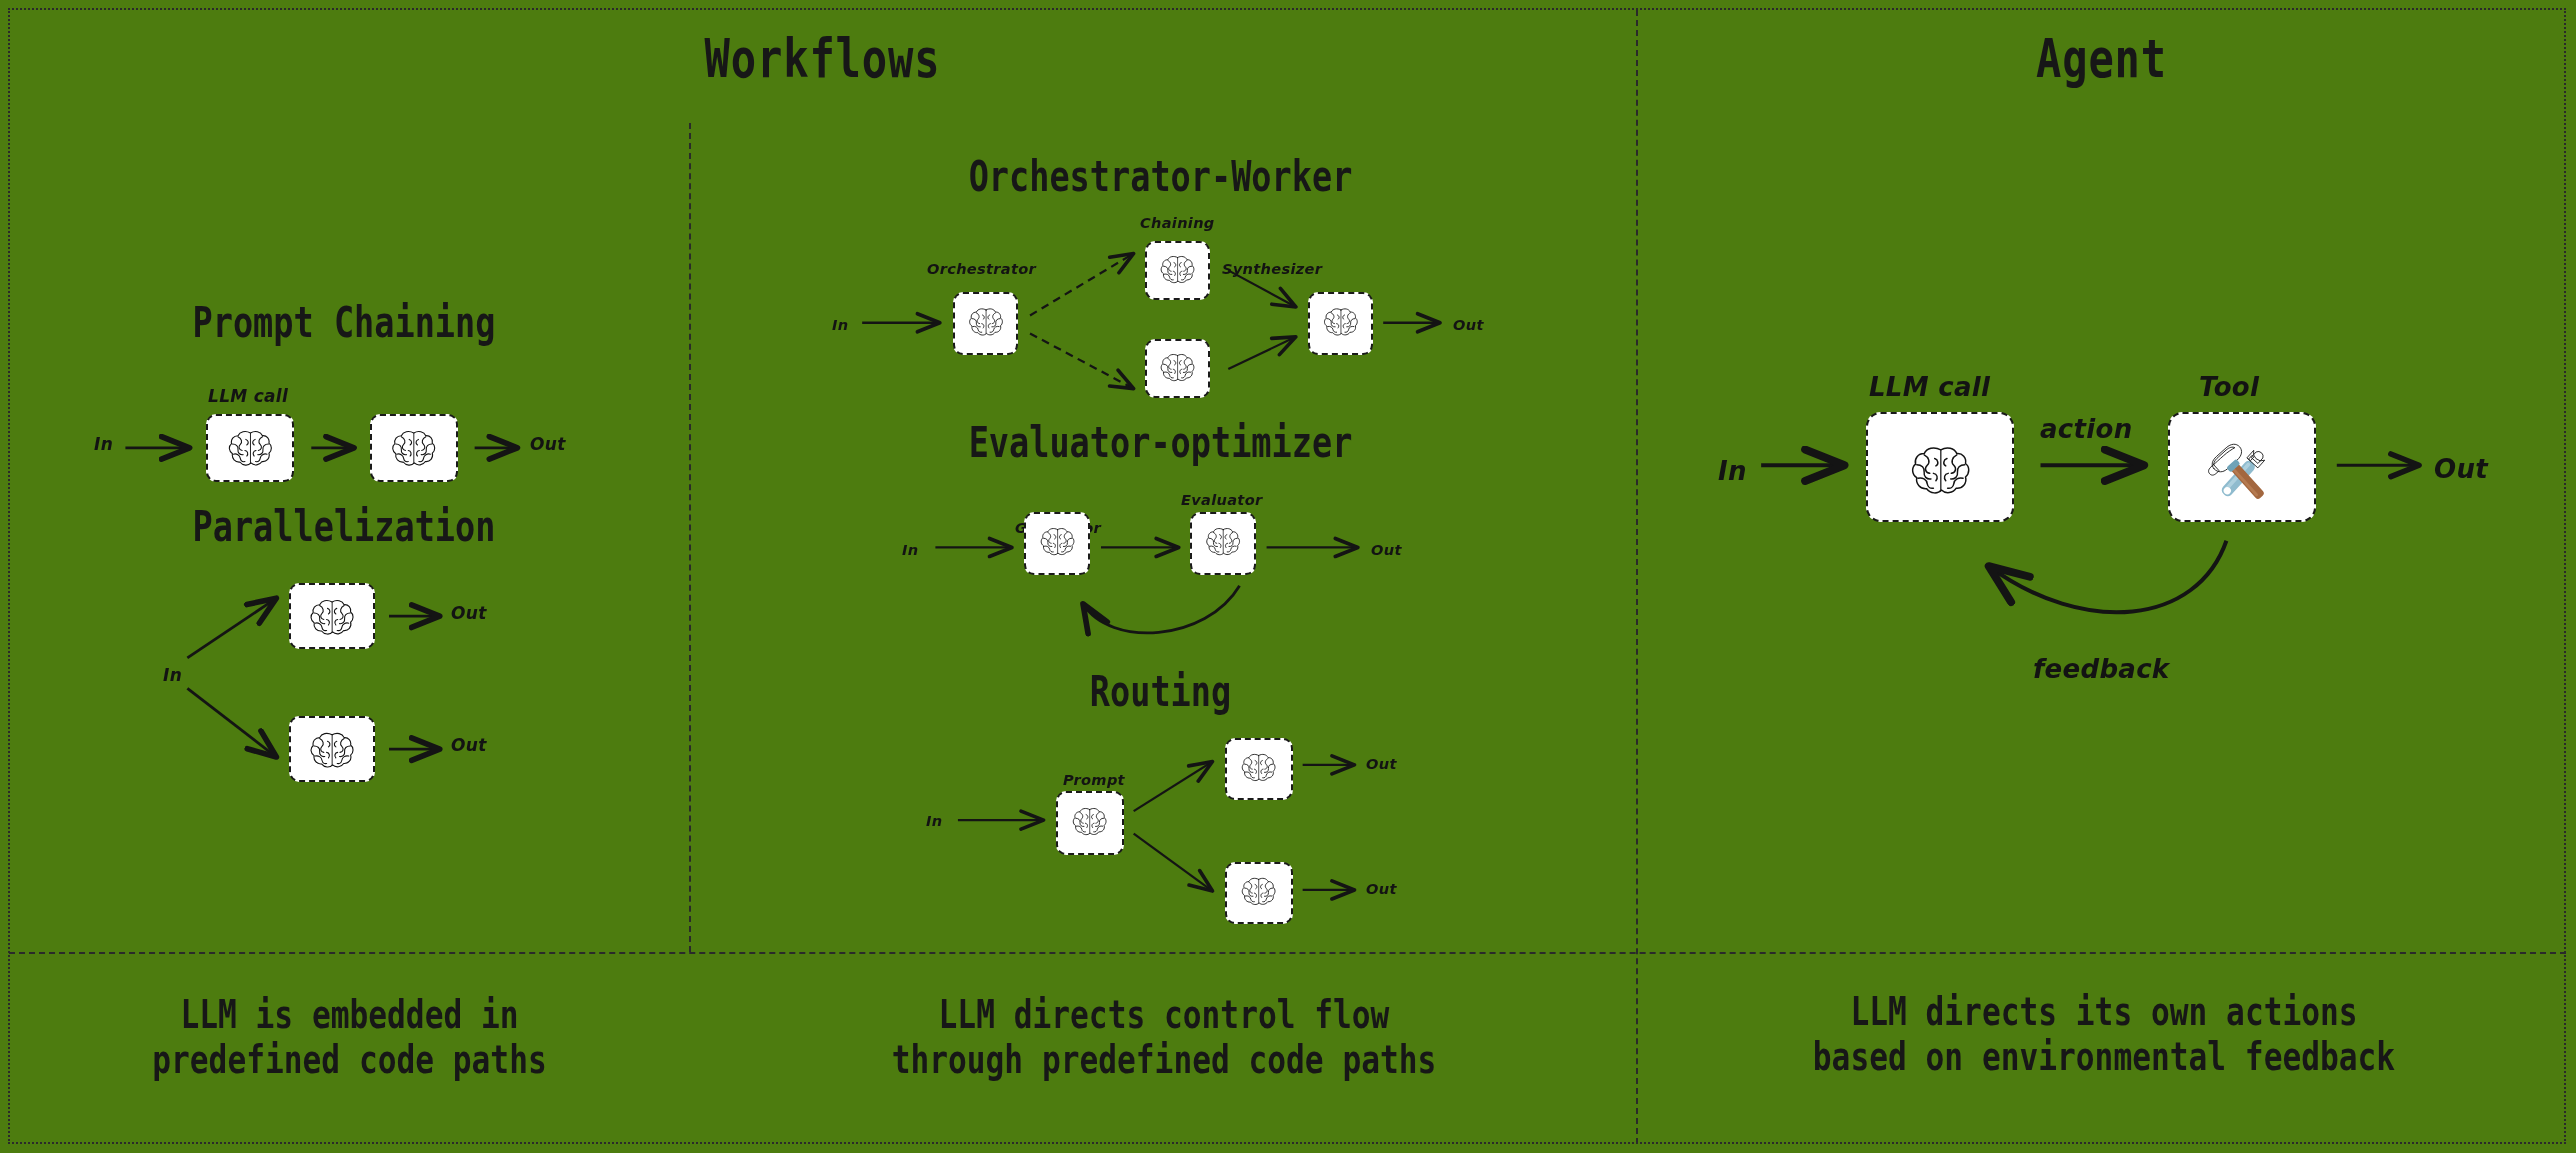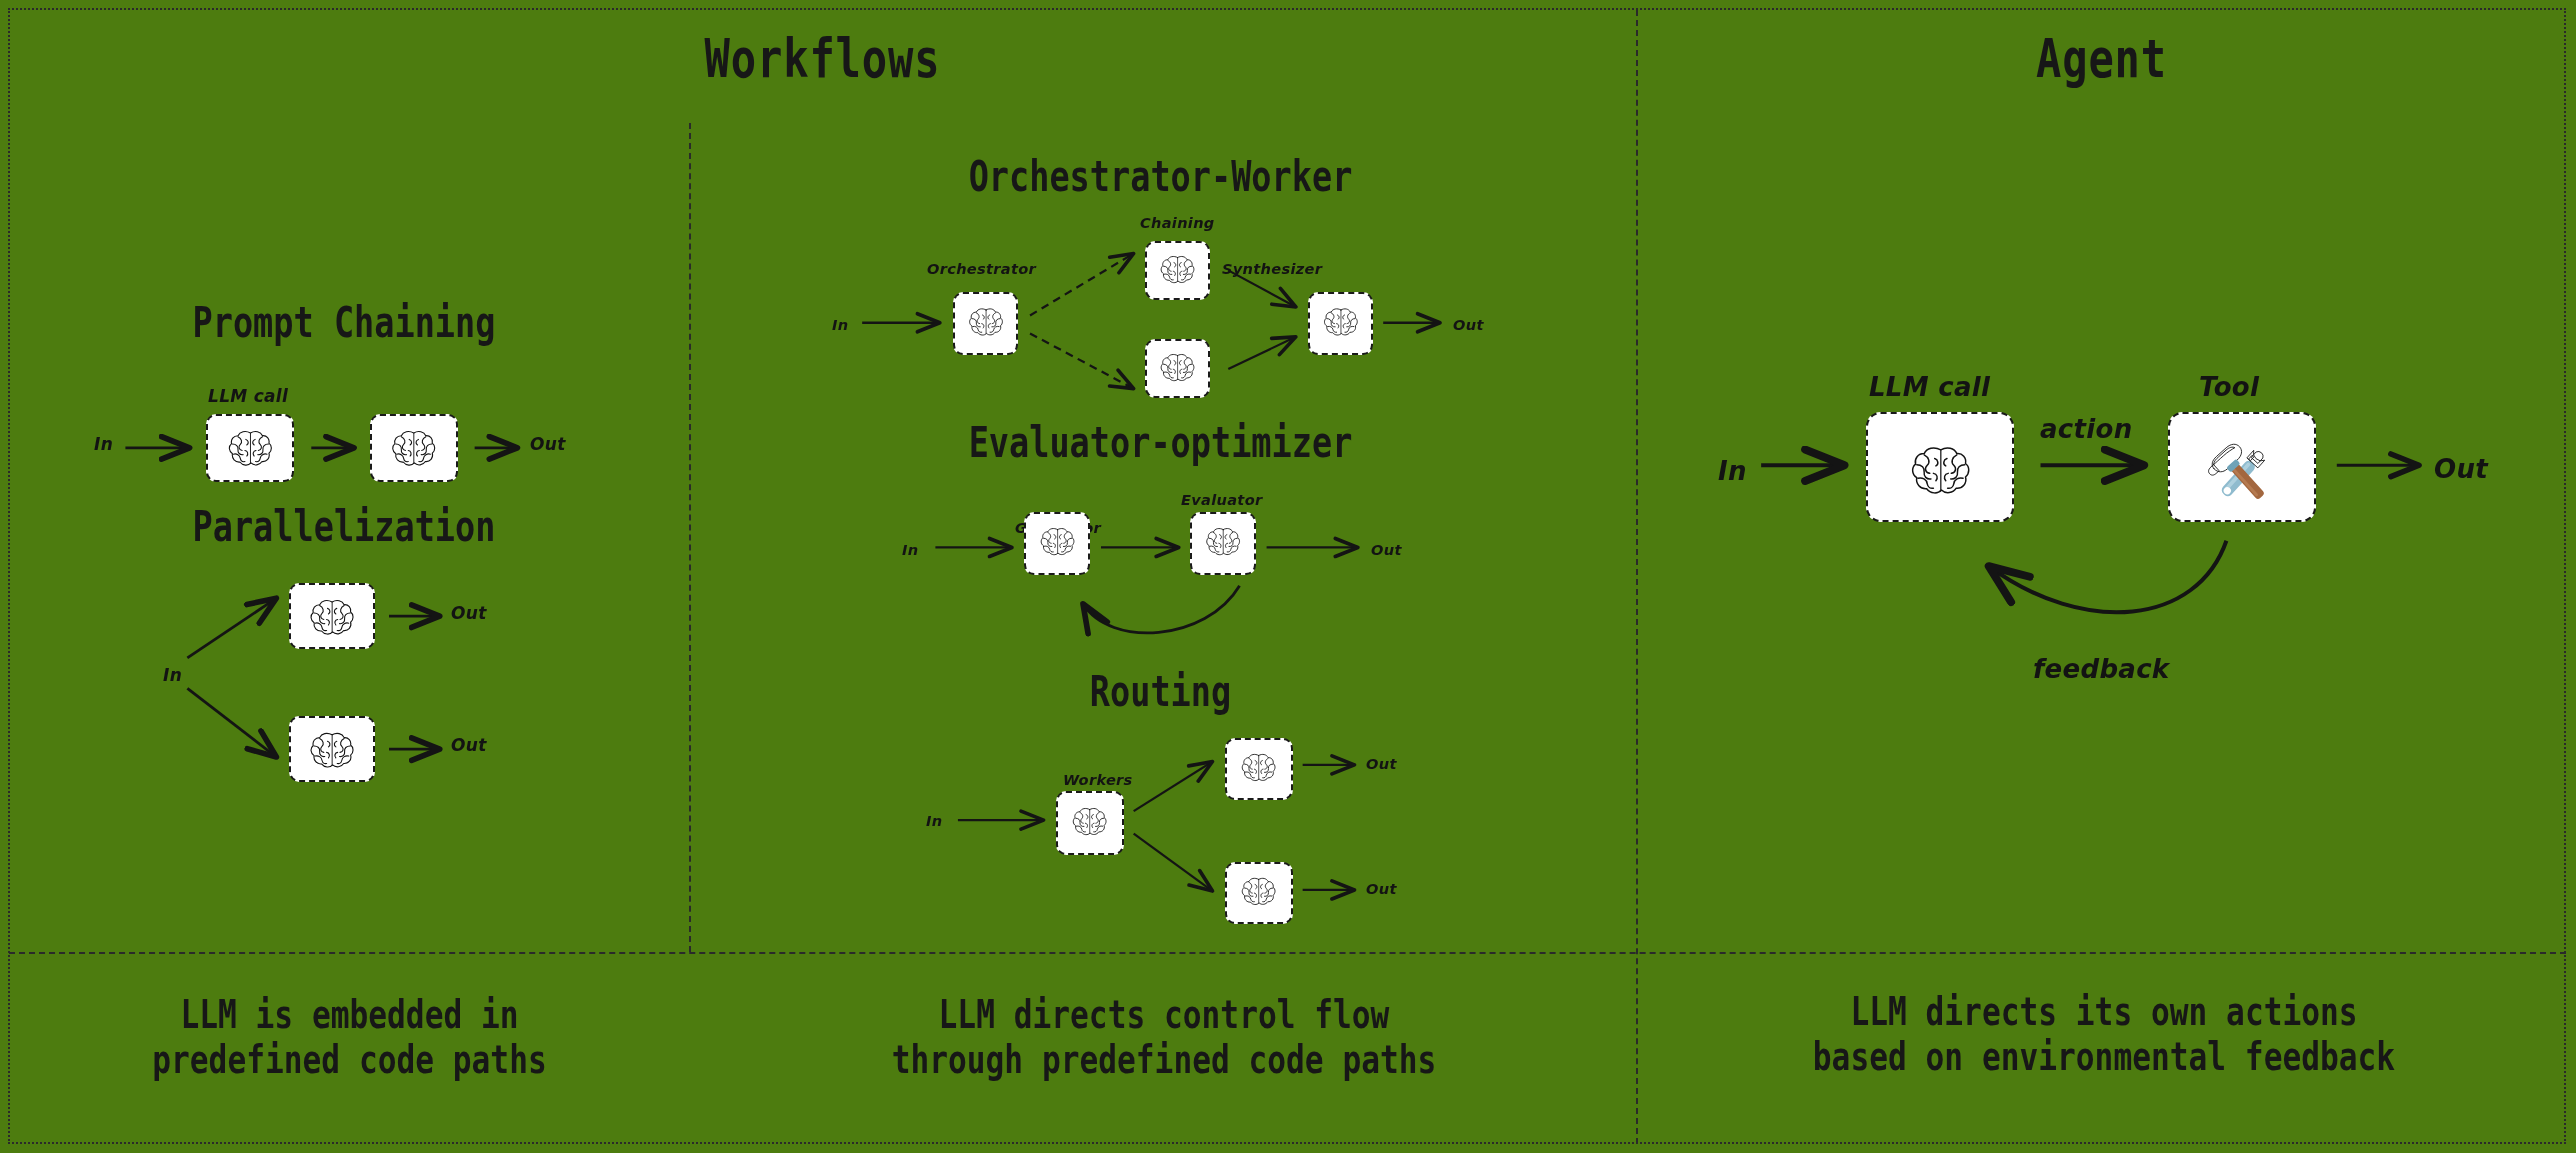--- a/index.html
+++ b/index.html
@@ -164,21 +164,21 @@
   <div class="hand sm" style="left:1015px; top:491px;margin-top:28px;">Generator</div>
   <div class="hand sm" style="left:1181px; top:491px;">Evaluator</div>
 
   <div class="hand sm" style="left:902px; top:541px;">In</div>
   <div class="node" style="left:1024px; top:512px; width:66px; height:63px;"></div>
   <div class="node" style="left:1190px; top:512px; width:66px; height:63px;"></div>
   <div class="hand sm" style="left:1371px; top:541px;">Out</div>
 
   <div class="sec-title" style="left:721px; top:666px; width:879px;">Routing</div>
 
-  <div class="hand sm" style="left:1063px; top:771px;">Workers</div>
+  <div class="hand sm" style="left:1063px; top:771px;">Prompt</div>
   <div class="hand sm" style="left:926px; top:812px;">In</div>
   <div class="node" style="left:1056px; top:791px; width:68px; height:64px;"></div>
   <div class="node" style="left:1225px; top:738px; width:68px; height:62px;"></div>
   <div class="hand sm" style="left:1366px; top:755px;">Out</div>
   <div class="node" style="left:1225px; top:862px; width:68px; height:62px;"></div>
   <div class="hand sm" style="left:1366px; top:880px;">Out</div>
 
   <div class="hand lg" style="left:1869px; top:372px;">LLM call</div>
   <div class="hand lg" style="left:2199px; top:372px;font-style:italic;">Tool</div>
   <div class="hand lg" style="left:2040px; top:414px;">action</div>

